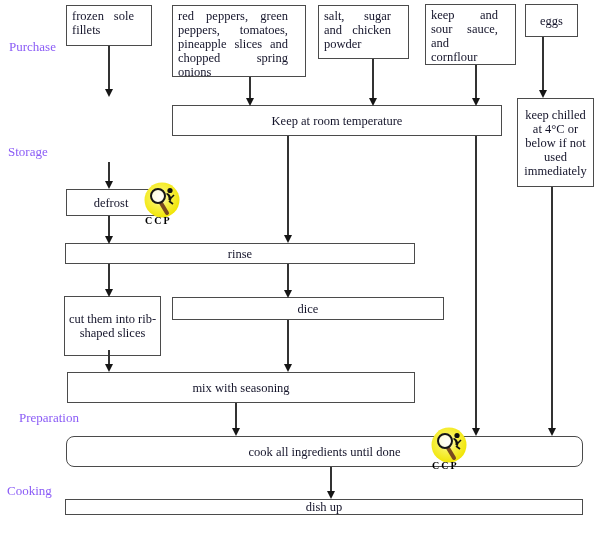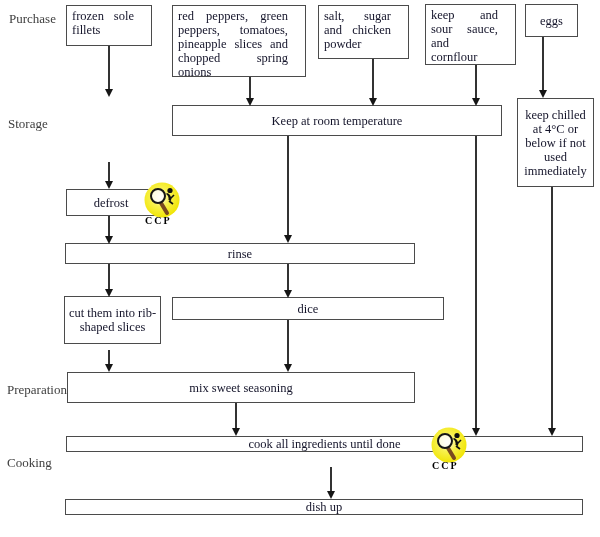--- a/index.html
+++ b/index.html
@@ -1,21 +1,21 @@
 <!DOCTYPE html>
 <html><head>
 <meta charset="utf-8">
 <style>
   html,body{margin:0;padding:0;background:#ffffff;}
   #canvas{
     position:relative;width:600px;height:537px;background:#ffffff;overflow:hidden;
     font-family:"Liberation Serif","DejaVu Serif",serif;color:#14142a;
   }
   .stage-label{
-    position:absolute;font-size:13px;line-height:15px;color:#404040;white-space:nowrap;
+    position:absolute;font-size:13px;line-height:15px;color:#8b5cf6;white-space:nowrap;margin-top:28px;
   }
   .box{
     position:absolute;box-sizing:border-box;background:#ffffff;
     border:1.5px solid #4b4b4b;
     font-size:12.5px;line-height:14px;color:#14142a;
   }
   .box.center{display:flex;align-items:center;justify-content:center;text-align:center;padding:2px 3px;}
   .box.jtext{padding:3px 17px 2px 5px;text-align:justify;}
   .arrow{position:absolute;width:8px;}
   .arrow .shaft{position:absolute;left:3.2px;top:0;bottom:6px;width:1.5px;background:#333333;}
@@ -28,38 +28,38 @@
     font-size:10px;line-height:8px;letter-spacing:2px;color:#000000;margin-top:-3px;text-align:left;padding-left:2px;
   }
 </style>
 </head>
 <body>
 
 <div id="canvas">
 
   <div class="stage-label" style="left:9px;top:11px;">Purchase</div>
   <div class="stage-label" style="left:8px;top:116px;">Storage</div>
-  <div class="stage-label" style="left:7px;top:382px;">Preparation</div>
+  <div class="stage-label" style="left:19px;top:382px;">Preparation</div>
   <div class="stage-label" style="left:7px;top:455px;">Cooking</div>
 
   <div class="box jtext" style="left:66px;top:5px;width:86px;height:41px;">frozen sole fillets</div>
   <div class="box jtext" style="left:172px;top:5px;width:134px;height:72px;">red peppers, green peppers, tomatoes, pineapple slices and chopped spring onions</div>
   <div class="box jtext" style="left:318px;top:5px;width:91px;height:54px;">salt, sugar and chicken powder</div>
   <div class="box jtext" style="left:425px;top:4px;width:91px;height:61px;">keep and sour sauce, and cornflour</div>
   <div class="box center" style="left:525px;top:4px;width:53px;height:33px;">eggs</div>
 
   <div class="box center" style="left:172px;top:105px;width:330px;height:31px;">Keep at room temperature</div>
   <div class="box center" style="left:517px;top:98px;width:77px;height:89px;">keep chilled at 4°C or below if not used immediately</div>
 
   <div class="box center" style="left:66px;top:189px;width:90px;height:27px;">defrost</div>
   <div class="box center" style="left:65px;top:243px;width:350px;height:21px;">rinse</div>
-  <div class="box center" style="left:64px;top:296px;width:97px;height:48px;">cut them into rib-shaped slices</div>
+  <div class="box center" style="left:64px;top:296px;width:97px;height:60px;">cut them into rib-shaped slices</div>
   <div class="box center" style="left:172px;top:297px;width:272px;height:23px;">dice</div>
-  <div class="box center" style="left:67px;top:372px;width:348px;height:31px;">mix sweet seasoning</div>
-  <div class="box center" style="left:66px;top:436px;width:517px;height:16px;">cook all ingredients until done</div>
+  <div class="box center" style="left:67px;top:372px;width:348px;height:31px;">mix with seasoning</div>
+  <div class="box center" style="left:66px;top:436px;width:517px;height:31px;border-radius:8px;">cook all ingredients until done</div>
   <div class="box center" style="left:65px;top:499px;width:518px;height:16px;">dish up</div>
 
   <div class="arrow" style="left:105px;top:46px;height:51px;">
       <i class="shaft"></i>
       <i class="head"></i>
     </div>
   <div class="arrow" style="left:246px;top:77px;height:29px;">
       <i class="shaft"></i>
       <i class="head"></i>
     </div>

